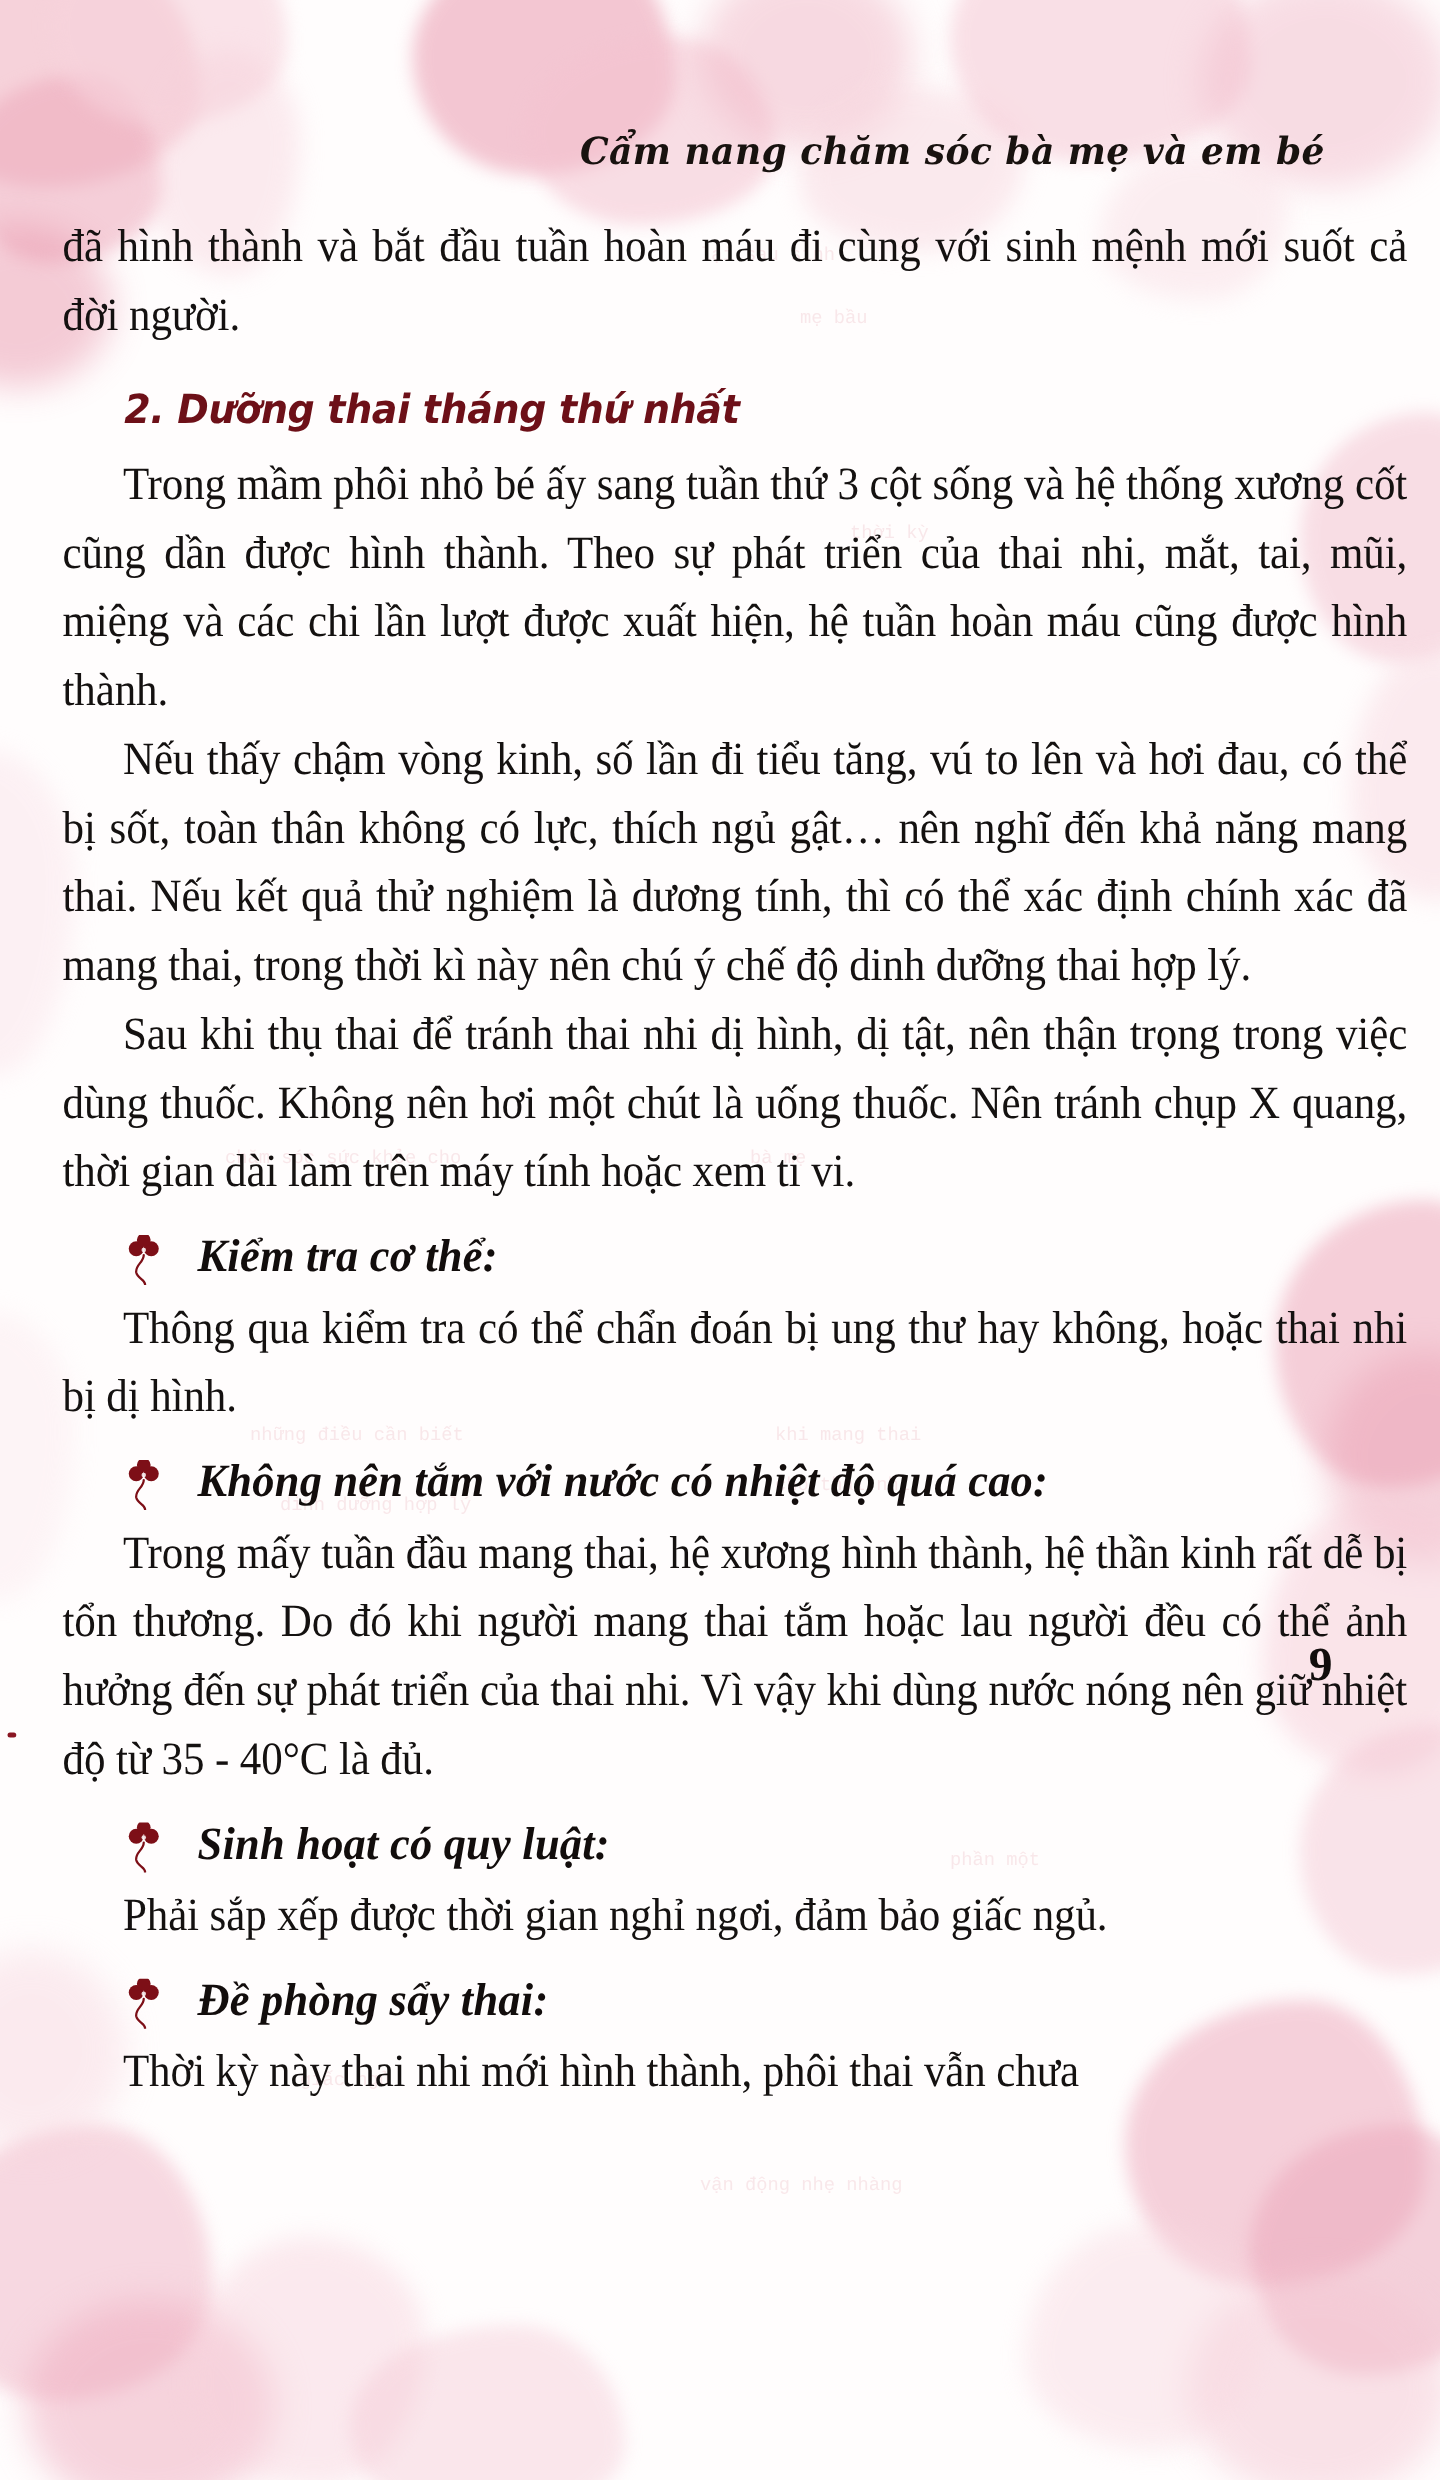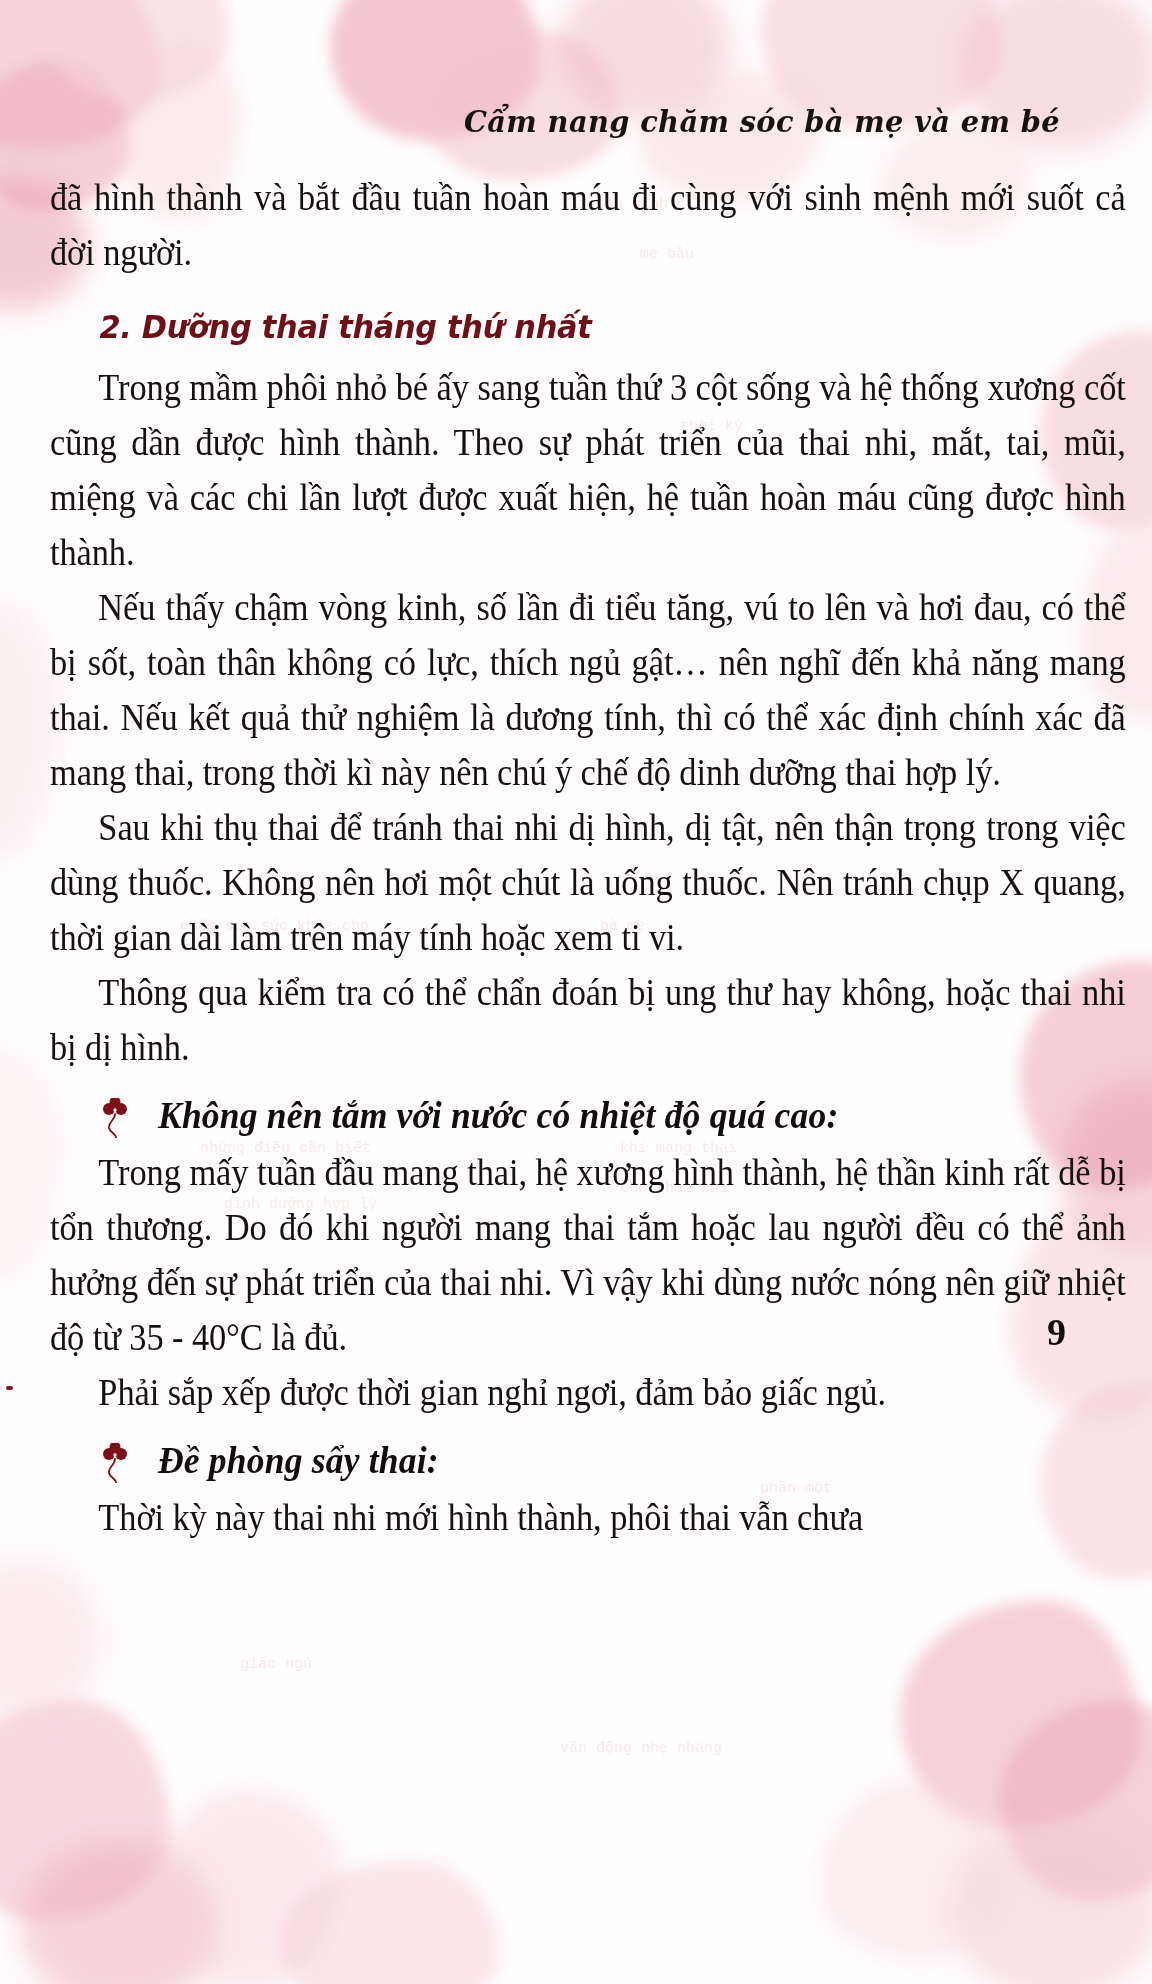--- a/index.html
+++ b/index.html
@@ -172,36 +172,60 @@
     <p class="body noindent">đã hình thành và bắt đầu tuần hoàn máu đi cùng với sinh mệnh mới suốt cả đời người.</p>
 
     <h2 class="section">2. Dưỡng thai tháng thứ nhất</h2>
 
     <p class="body indent">Trong mầm phôi nhỏ bé ấy sang tuần thứ 3 cột sống và hệ thống xương cốt cũng dần được hình thành. Theo sự phát triển của thai nhi, mắt, tai, mũi, miệng và các chi lần lượt được xuất hiện, hệ tuần hoàn máu cũng được hình thành.</p>
 
     <p class="body indent">Nếu thấy chậm vòng kinh, số lần đi tiểu tăng, vú to lên và hơi đau, có thể bị sốt, toàn thân không có lực, thích ngủ gật… nên nghĩ đến khả năng mang thai. Nếu kết quả thử nghiệm là dương tính, thì có thể xác định chính xác đã mang thai, trong thời kì này nên chú ý chế độ dinh dưỡng thai hợp lý.</p>
 
     <p class="body indent">Sau khi thụ thai để tránh thai nhi dị hình, dị tật, nên thận trọng trong việc dùng thuốc. Không nên hơi một chút là uống thuốc. Nên tránh chụp X quang, thời gian dài làm trên máy tính hoặc xem ti vi.</p>
 
+    <div class="sub">
+      <span class="flower">
+        <svg viewBox="0 0 30 40" width="30" height="40" aria-hidden="true">
+          <circle cx="9" cy="11" r="6" fill="#7d0f17"></circle>
+          <circle cx="21" cy="11" r="6" fill="#7d0f17"></circle>
+          <circle cx="15" cy="4" r="5.5" fill="#7d0f17"></circle>
+          <circle cx="15" cy="12" r="1.8" fill="#ffffff" opacity=".85"></circle>
+          <path d="M15 16 C15 22, 8 24, 9 30 C10 35, 17 36, 16 40" stroke="#7d0f17" stroke-width="1.8" fill="none" stroke-linecap="round"></path>
+        </svg>
+      </span>
+      <span class="sub-label">Kiểm tra cơ thể:</span>
+    </div>
     <p class="body indent">Thông qua kiểm tra có thể chẩn đoán bị ung thư hay không, hoặc thai nhi bị dị hình.</p>
 
     <div class="sub">
       <span class="flower">
         <svg viewBox="0 0 30 40" width="30" height="40" aria-hidden="true">
           <circle cx="9" cy="11" r="6" fill="#7d0f17"></circle>
           <circle cx="21" cy="11" r="6" fill="#7d0f17"></circle>
           <circle cx="15" cy="4" r="5.5" fill="#7d0f17"></circle>
           <circle cx="15" cy="12" r="1.8" fill="#ffffff" opacity=".85"></circle>
           <path d="M15 16 C15 22, 8 24, 9 30 C10 35, 17 36, 16 40" stroke="#7d0f17" stroke-width="1.8" fill="none" stroke-linecap="round"></path>
         </svg>
       </span>
       <span class="sub-label">Không nên tắm với nước có nhiệt độ quá cao:</span>
     </div>
     <p class="body indent">Trong mấy tuần đầu mang thai, hệ xương hình thành, hệ thần kinh rất dễ bị tổn thương. Do đó khi người mang thai tắm hoặc lau người đều có thể ảnh hưởng đến sự phát triển của thai nhi. Vì vậy khi dùng nước nóng nên giữ nhiệt độ từ 35 - 40°C là đủ.</p>
 
+    <div class="sub">
+      <span class="flower">
+        <svg viewBox="0 0 30 40" width="30" height="40" aria-hidden="true">
+          <circle cx="9" cy="11" r="6" fill="#7d0f17"></circle>
+          <circle cx="21" cy="11" r="6" fill="#7d0f17"></circle>
+          <circle cx="15" cy="4" r="5.5" fill="#7d0f17"></circle>
+          <circle cx="15" cy="12" r="1.8" fill="#ffffff" opacity=".85"></circle>
+          <path d="M15 16 C15 22, 8 24, 9 30 C10 35, 17 36, 16 40" stroke="#7d0f17" stroke-width="1.8" fill="none" stroke-linecap="round"></path>
+        </svg>
+      </span>
+      <span class="sub-label">Sinh hoạt có quy luật:</span>
+    </div>
     <p class="body indent">Phải sắp xếp được thời gian nghỉ ngơi, đảm bảo giấc ngủ.</p>
 
     <div class="sub">
       <span class="flower">
         <svg viewBox="0 0 30 40" width="30" height="40" aria-hidden="true">
           <circle cx="9" cy="11" r="6" fill="#7d0f17"></circle>
           <circle cx="21" cy="11" r="6" fill="#7d0f17"></circle>
           <circle cx="15" cy="4" r="5.5" fill="#7d0f17"></circle>
           <circle cx="15" cy="12" r="1.8" fill="#ffffff" opacity=".85"></circle>
           <path d="M15 16 C15 22, 8 24, 9 30 C10 35, 17 36, 16 40" stroke="#7d0f17" stroke-width="1.8" fill="none" stroke-linecap="round"></path>

